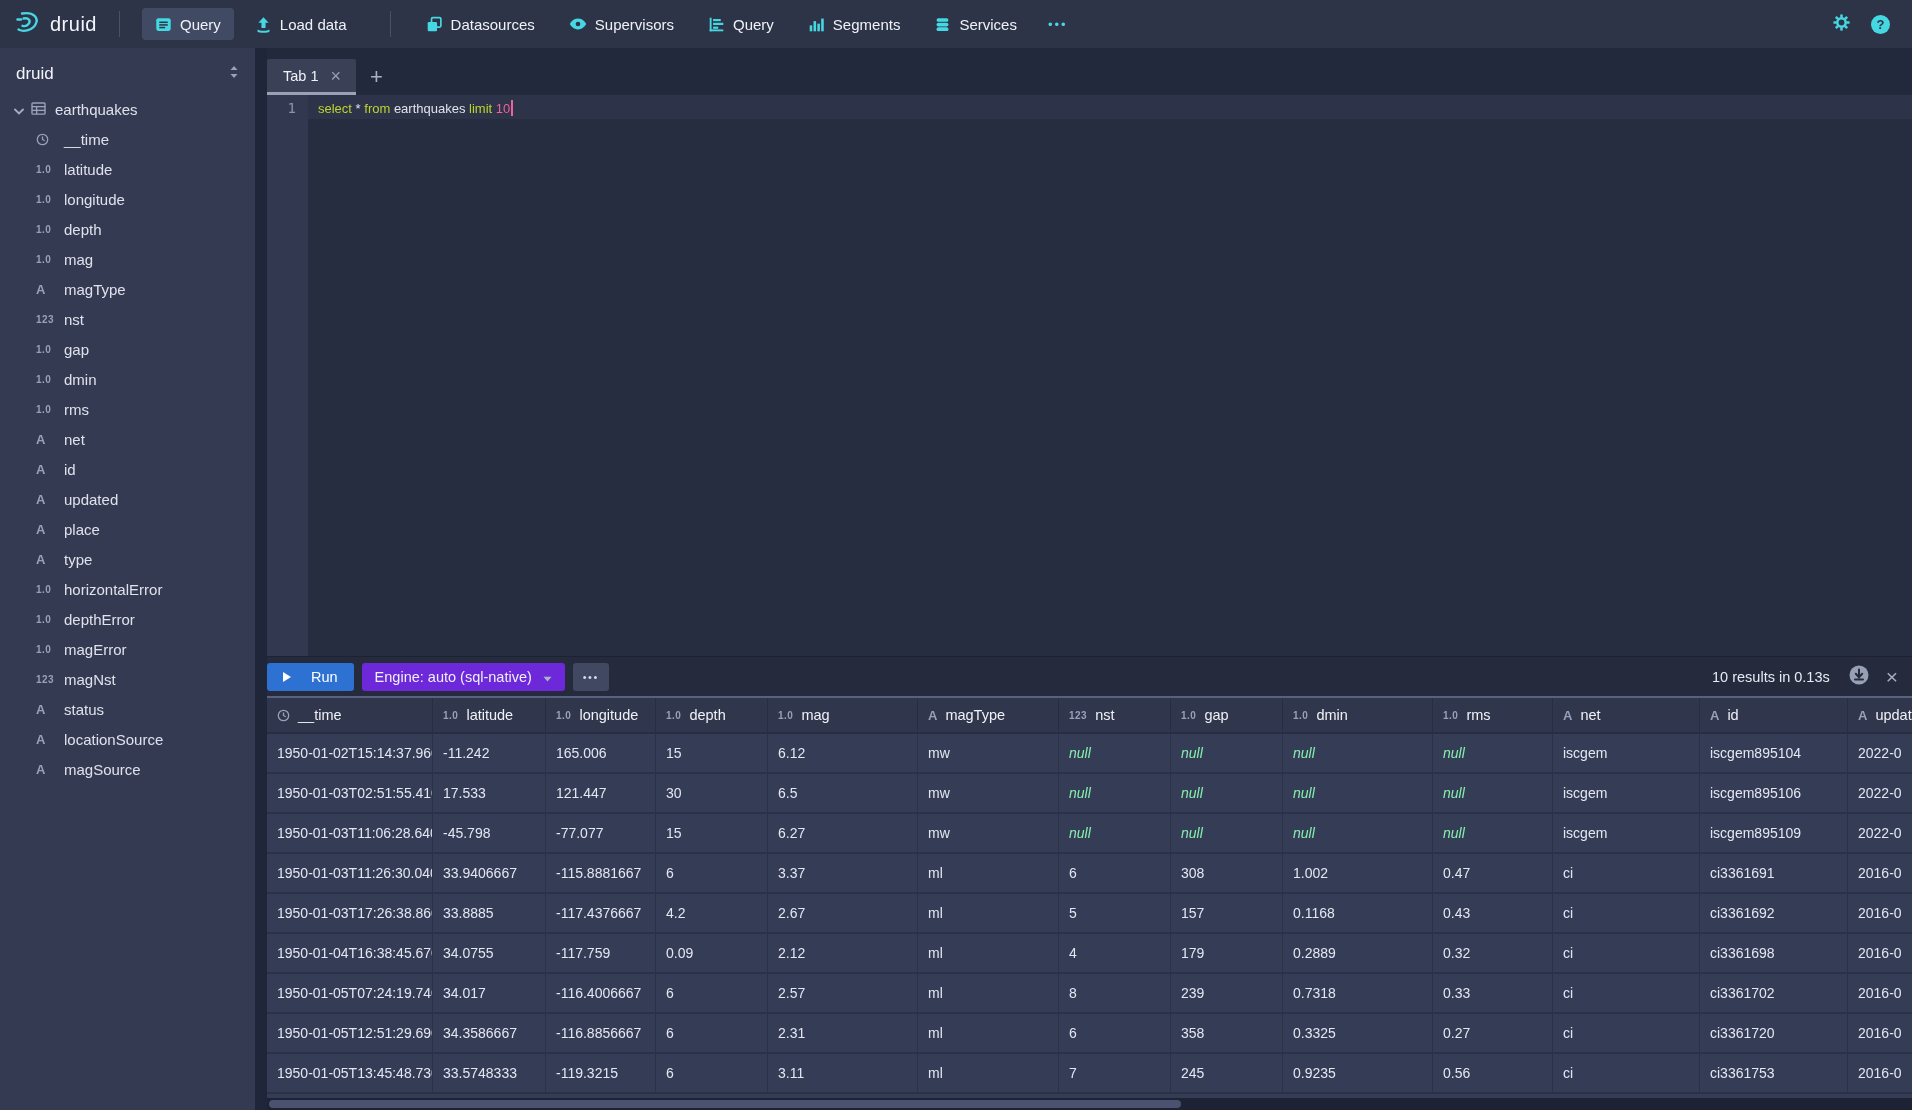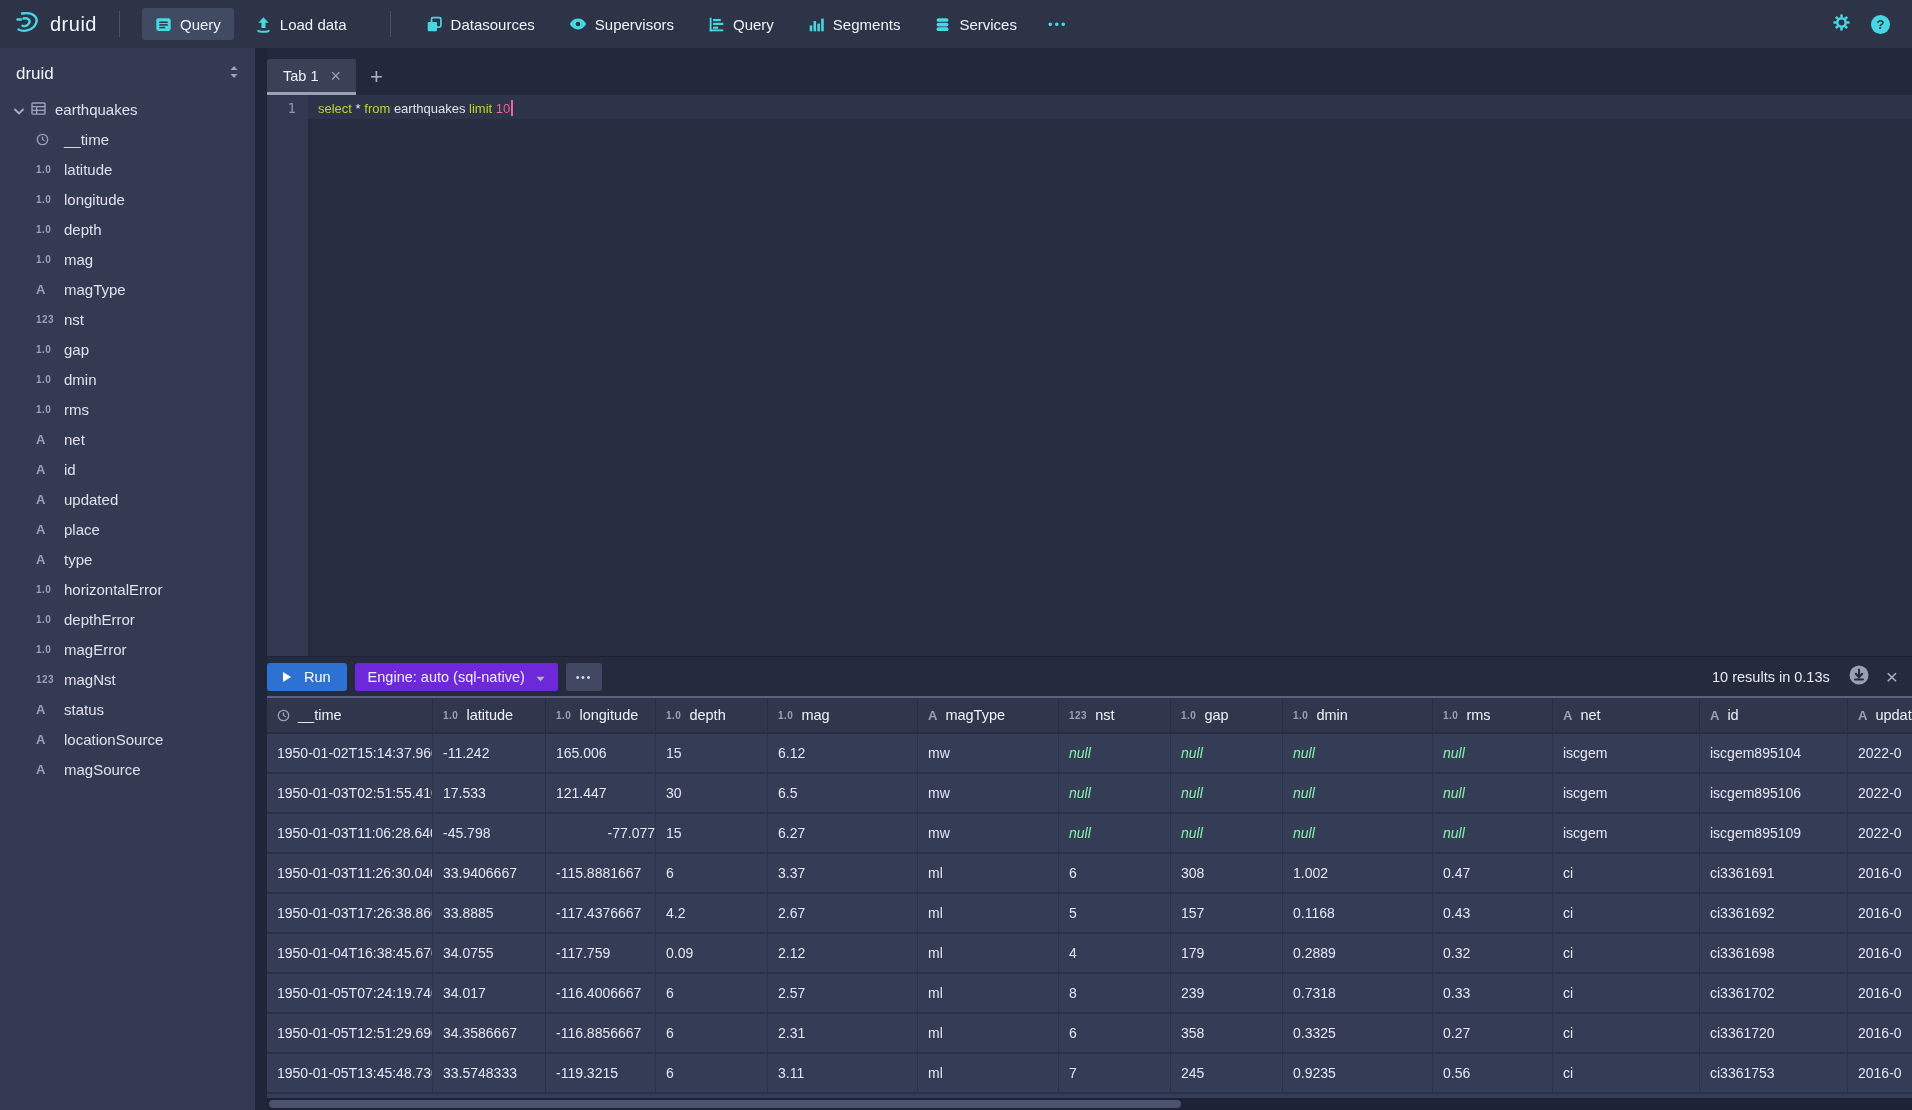--- a/index.html
+++ b/index.html
@@ -65,21 +65,21 @@
     white-space:pre; }
   .tok-keyword { color:#bdd32e; }
   .tok-plain { color:#dfe3ea; }
   .tok-number { color:#f0629a; }
   .cursor { display:inline-block; width:2px; height:16px; background:#f0629a;
     vertical-align:-3px; margin-left:1px; }
 
   
   .runbar { height:40px; flex:0 0 40px; background:#252a3d; display:flex; align-items:center;
     padding:0 14px 0 0; border-top:1px solid #1d2232; }
-  .run-btn { display:flex; align-items:center; gap:13px; height:28px; padding:0 16px;
+  .run-btn { display:flex; align-items:center; gap:20px; height:28px; padding:0 16px;
     background:#2d72d2; border:none; border-radius:3px; color:#fff; font-size:14.5px;
     cursor:pointer; margin-left:0; }
   .play-tri { width:0; height:0; border-left:8px solid #fff; border-top:5px solid transparent;
     border-bottom:5px solid transparent; }
   .engine-btn { display:flex; align-items:center; gap:11px; height:28px; padding:0 13px;
     background:#6d28d9; border:none; border-radius:3px; color:#eef0f8; font-size:14.5px;
     cursor:pointer; margin-left:8px; }
   .more-btn { height:28px; width:36px; background:#404961; border:none; border-radius:3px;
     color:#d7dbe8; font-size:11px; letter-spacing:1.5px; cursor:pointer; margin-left:8px; }
   .run-spacer { flex:1; }
@@ -539,21 +539,21 @@
               <div class="tcell null" style="width: 112px;">null</div>
               <div class="tcell null" style="width: 150px;">null</div>
               <div class="tcell null" style="width: 120px;">null</div>
               <div class="tcell" style="width: 147px;">iscgem</div>
               <div class="tcell" style="width: 148px;">iscgem895106</div>
               <div class="tcell" style="width: 300px;">2022-0</div>
             </div>
             <div class="trow">
               <div class="tcell" style="width: 166px;">1950-01-03T11:06:28.640Z</div>
               <div class="tcell" style="width: 113px;">-45.798</div>
-              <div class="tcell" style="width: 110px; text-align: right;">-77.077</div>
+              <div class="tcell" style="width: 110px;">-77.077</div>
               <div class="tcell" style="width: 112px;">15</div>
               <div class="tcell" style="width: 150px;">6.27</div>
               <div class="tcell" style="width: 141px;">mw</div>
               <div class="tcell null" style="width: 112px;">null</div>
               <div class="tcell null" style="width: 112px;">null</div>
               <div class="tcell null" style="width: 150px;">null</div>
               <div class="tcell null" style="width: 120px;">null</div>
               <div class="tcell" style="width: 147px;">iscgem</div>
               <div class="tcell" style="width: 148px;">iscgem895109</div>
               <div class="tcell" style="width: 300px;">2022-0</div>

